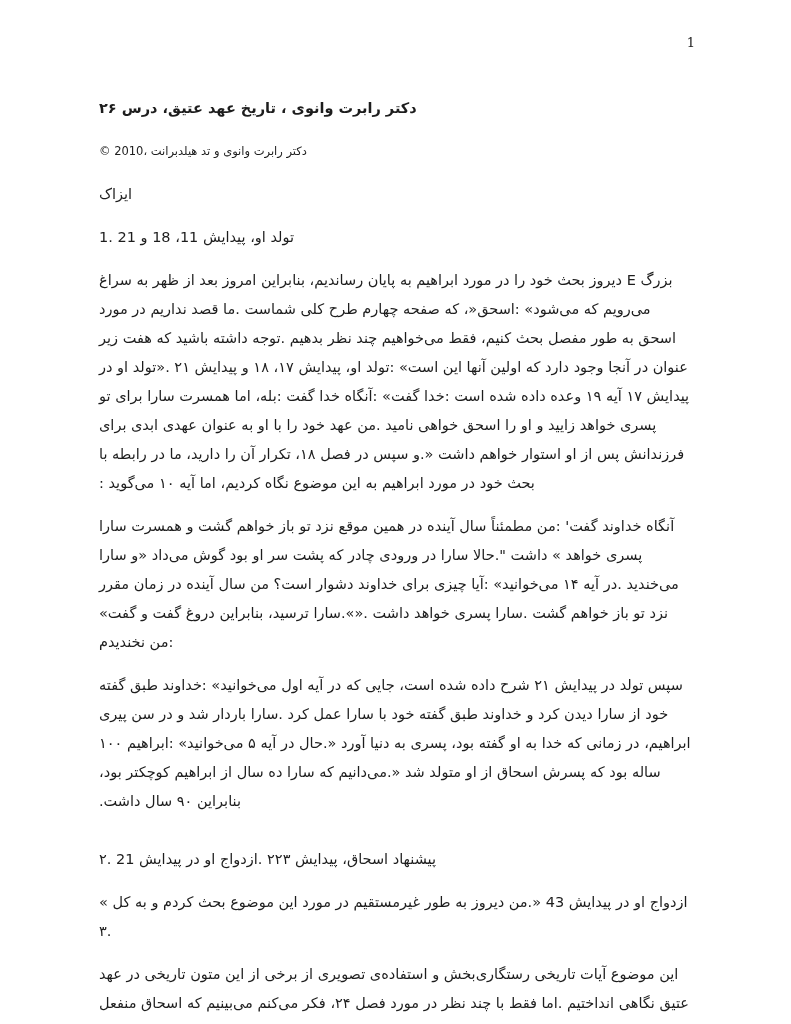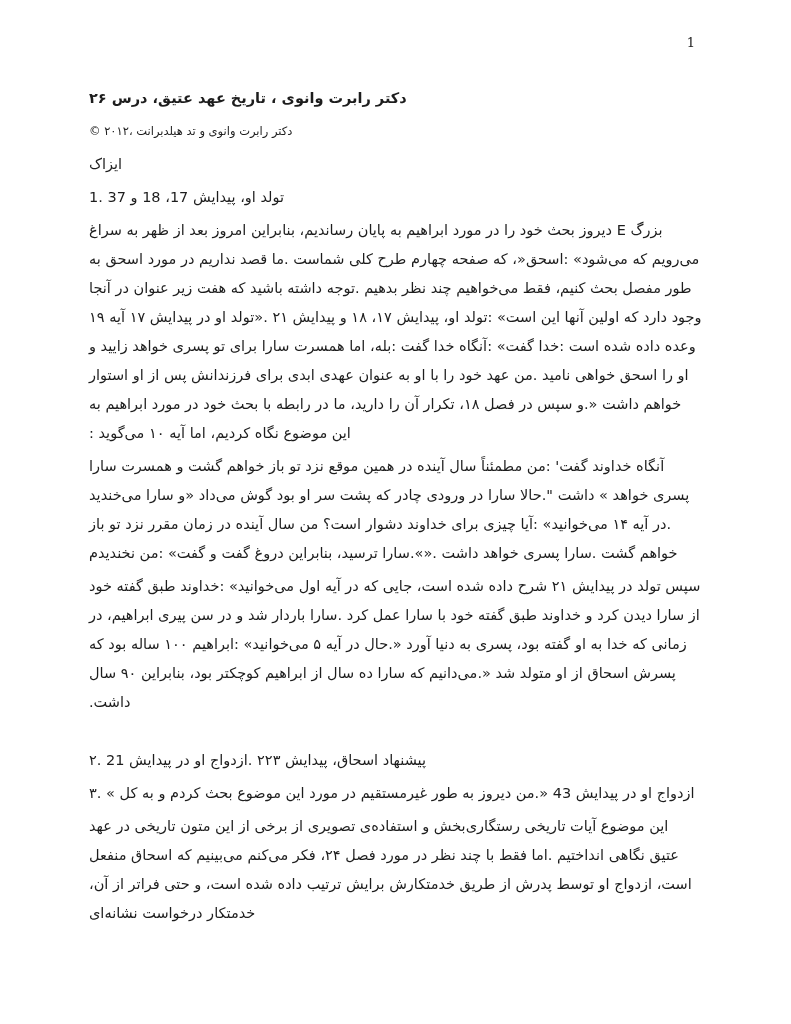--- a/index.html
+++ b/index.html
@@ -25,44 +25,44 @@
     font-family: "DejaVu Serif", serif;
   }
   .content {
     padding: 28px 85px 0 85px;
     direction: rtl;
     text-align: left;
     font-size: 14.5px;
     line-height: 29px;
   }
   .content > div, .content > p {
-    margin: 4px;
+    margin: 14px;
     text-align: left;
   }
   .bold { font-weight: bold; }
   .small { font-size: 11.5px; }
   .gap-above { margin-top: 29px !important; }
 </style>
 </head>
 <body>
 
 <div class="page">
 
   <div class="page-number">1</div>
 
   <div class="content">
 
     <div class="bold">دکتر رابرت وانوی ، تاریخ عهد عتیق، درس ۲۶</div>
 
-    <div class="small">دکتر رابرت وانوی و تد هیلدبرانت ،۲۰۱۲ ©</div>
+    <div class="small">دکتر رابرت وانوی و تد هیلدبرانت ،2010 ©</div>
 
 
     <div>ایزاک</div>
 
-    <div>تولد او، پیدایش 17، 18 و 37 .1</div>
+    <div>تولد او، پیدایش 11، 18 و 21 .1</div>
 
     <p>بزرگ E دیروز بحث خود را در مورد ابراهیم به پایان رساندیم، بنابراین امروز بعد از ظهر به سراغ می‌رویم که می‌شود» :اسحق«، که صفحه چهارم طرح کلی شماست .ما قصد نداریم در مورد اسحق به طور مفصل بحث کنیم، فقط می‌خواهیم چند نظر بدهیم .توجه داشته باشید که هفت زیر عنوان در آنجا وجود دارد که اولین آنها این است» :تولد او، پیدایش ۱۷، ۱۸ و پیدایش ۲۱ .«تولد او در پیدایش ۱۷ آیه ۱۹ وعده داده شده است :خدا گفت» :آنگاه خدا گفت :بله، اما همسرت سارا برای تو پسری خواهد زایید و او را اسحق خواهی نامید .من عهد خود را با او به عنوان عهدی ابدی برای فرزندانش پس از او استوار خواهم داشت «.و سپس در فصل ۱۸، تکرار آن را دارید، ما در رابطه با بحث خود در مورد ابراهیم به این موضوع نگاه کردیم، اما آیه ۱۰ می‌گوید :</p>
 
     <p>آنگاه خداوند گفت' :من مطمئناً سال آینده در همین موقع نزد تو باز خواهم گشت و همسرت سارا پسری خواهد » داشت ".حالا سارا در ورودی چادر که پشت سر او بود گوش می‌داد «و سارا می‌خندید .در آیه ۱۴ می‌خوانید» :آیا چیزی برای خداوند دشوار است؟ من سال آینده در زمان مقرر نزد تو باز خواهم گشت .سارا پسری خواهد داشت .«».سارا ترسید، بنابراین دروغ گفت و گفت» :من نخندیدم</p>
 
     <p>سپس تولد در پیدایش ۲۱ شرح داده شده است، جایی که در آیه اول می‌خوانید» :خداوند طبق گفته خود از سارا دیدن کرد و خداوند طبق گفته خود با سارا عمل کرد .سارا باردار شد و در سن پیری ابراهیم، در زمانی که خدا به او گفته بود، پسری به دنیا آورد «.حال در آیه ۵ می‌خوانید» :ابراهیم ۱۰۰ ساله بود که پسرش اسحاق از او متولد شد «.می‌دانیم که سارا ده سال از ابراهیم کوچکتر بود، بنابراین ۹۰ سال داشت.</p>
 
     <div class="gap-above">پیشنهاد اسحاق، پیدایش ۲۲۳ .ازدواج او در پیدایش 21 .۲</div>
 
 

